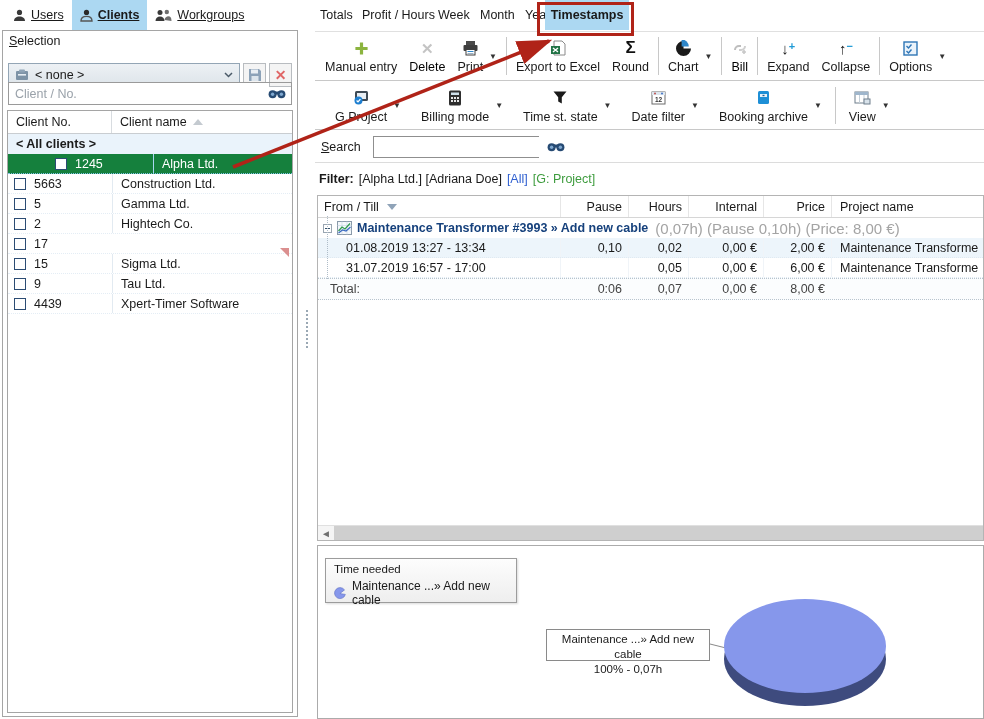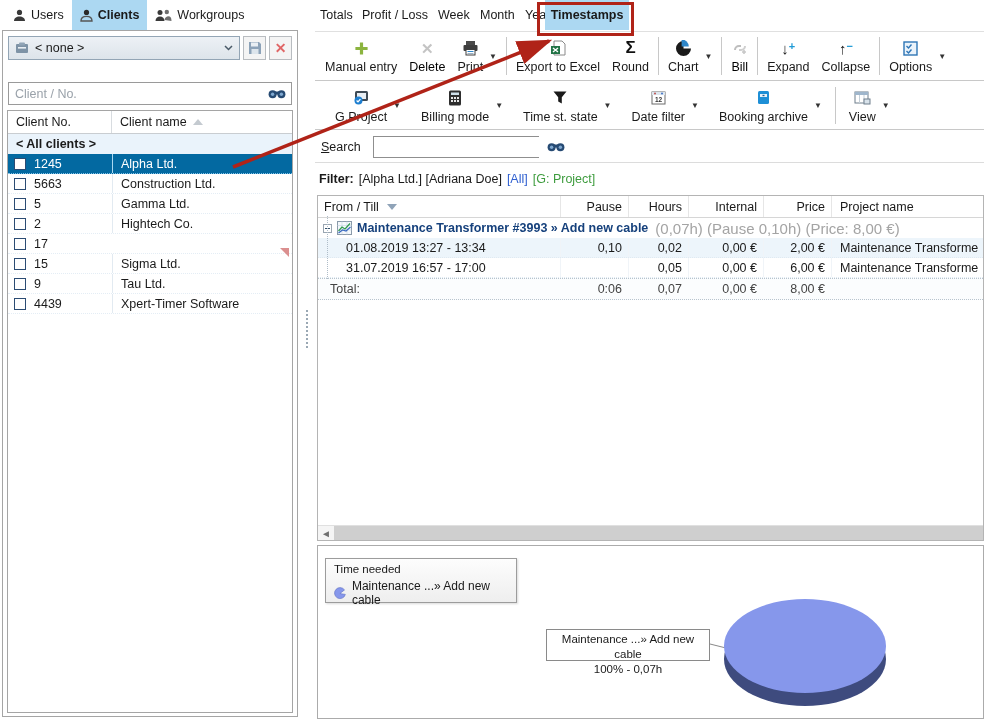--- a/index.html
+++ b/index.html
@@ -6,29 +6,29 @@
   html,body { width:984px; height:719px; }
   body {
     position: relative; background:#fff; overflow:hidden;
     font-family:"Liberation Sans", sans-serif; font-size:12.5px; color:#1a1a1a;
   }
   .fl-underline { display:inline-block; }
   .fl-underline::first-letter { text-decoration: underline; }
 
   
   #left-tabs { position:absolute; left:0; top:0; width:306px; height:30px;
-    display:flex; align-items:stretch; padding-left:5px; }
+    display:flex; align-items:stretch; padding-left:5px;text-decoration:underline; }
   .ltab { display:flex; align-items:center; gap:5px; padding:0 8px; cursor:default; }
   .ltab.active { background:#ACD8F2; font-weight:bold; }
 
   
   #left-panel { position:absolute; left:2px; top:30px; width:296px; height:687px;
     border:1px solid #A5A5A5; background:#fff; }
   #selection-label { position:absolute; left:6px; top:3px; }
-  #combo-row { position:absolute; left:5px; right:5px; top:5px; height:24px; display:flex; gap:3px; }
+  #combo-row { position:absolute; left:5px; right:5px; top:32px; height:24px; display:flex; gap:3px; }
   #selection-combo { flex:1; display:flex; align-items:center; gap:6px; padding:0 6px;
     border:1px solid #93A5B5; background:linear-gradient(#EDF1F5,#DDE4EA); }
   #selection-combo .val { flex:1; }
   .mini-btn { width:23px; height:24px; border:1px solid #B8BCC0; background:#F4F4F4;
     display:flex; align-items:center; justify-content:center; }
   #left-search { position:absolute; left:5px; right:5px; top:51px; height:23px;
     border:1px solid #9A9A9A; display:flex; align-items:center; }
   #left-search input, #right-search-box input { flex:1; border:none; outline:none; height:100%;
     padding:0 6px; font:inherit; color:#a16207; }
   #left-search input::placeholder { color:#9AA2AA; }
@@ -38,21 +38,21 @@
     border:1px solid #A5A5A5; background:#fff; overflow:hidden; }
   #client-list .hdr { display:flex; height:23px; align-items:center; border-bottom:1px solid #C9CDD1; }
   #client-list .hdr .h1 { width:104px; padding-left:8px; border-right:1px solid #D8DCE0; align-self:stretch; display:flex; align-items:center; }
   #client-list .hdr .h2 { padding-left:8px; display:flex; align-items:center; gap:6px; }
   .sort-asc { width:0; height:0; border-left:5px solid transparent; border-right:5px solid transparent;
     border-bottom:6px solid #C4CAD0; }
   .row-all { height:20px; display:flex; align-items:center; padding-left:8px; font-weight:bold; background:#EAF3FB; }
   .client-row { height:20px; display:flex; align-items:center; border-bottom:1px dotted #E4EDF5; }
   .client-row .c-no { width:104px; display:flex; align-items:center; gap:8px; padding-left:6px; align-self:stretch; }
   .client-row .c-name { flex:1; padding-left:8px; border-left:1px solid #E2EAF1; align-self:stretch; display:flex; align-items:center; }
-  .client-row.selected { background:#0369a1; color:#fff; border-bottom-color:#7FC2E9; }
+  .client-row.selected { background:#15803d; color:#fff; border-bottom-color:#7FC2E9;padding-left:41px; }
   .client-row.selected .c-name { border-left-color:#A9D8F2; }
   .cbx { width:12px; height:12px; border:1px solid #2B4B73; background:#fff; flex:0 0 auto; }
   #corner-flag { position:absolute; right:3px; top:137px; width:0; height:0;
     border-left:9px solid transparent; border-top:9px solid #DB8F8F; }
 
   
   #splitter-grip { position:absolute; left:306px; top:310px; height:38px; border-left:2px dotted #9AA8B4; }
 
   
   #right-tabs { position:absolute; left:314px; top:0; right:0; height:30px; }
@@ -281,21 +281,21 @@
   </div>
 </div>
 
 <div id="splitter-grip"></div>
 
 <div id="right-tabs">
   <div class="rtab" style="left:6px">
       <span>Totals</span>
     </div>
   <div class="rtab" style="left:48px">
-      <span>Profit / Loss</span>
+      <span>Profit / Hours</span>
     </div>
   <div class="rtab" style="left:124px">
       <span>Week</span>
     </div>
   <div class="rtab" style="left:166px">
       <span>Month</span>
     </div>
   <div class="rtab" style="left:211px">
       <span>Year</span>
     </div>

